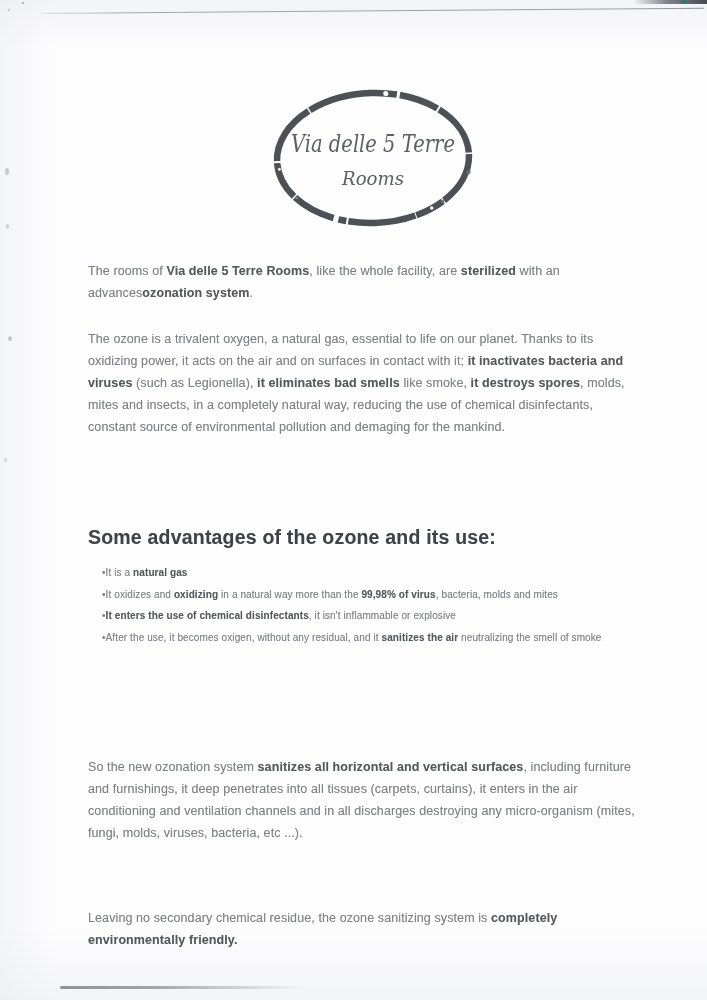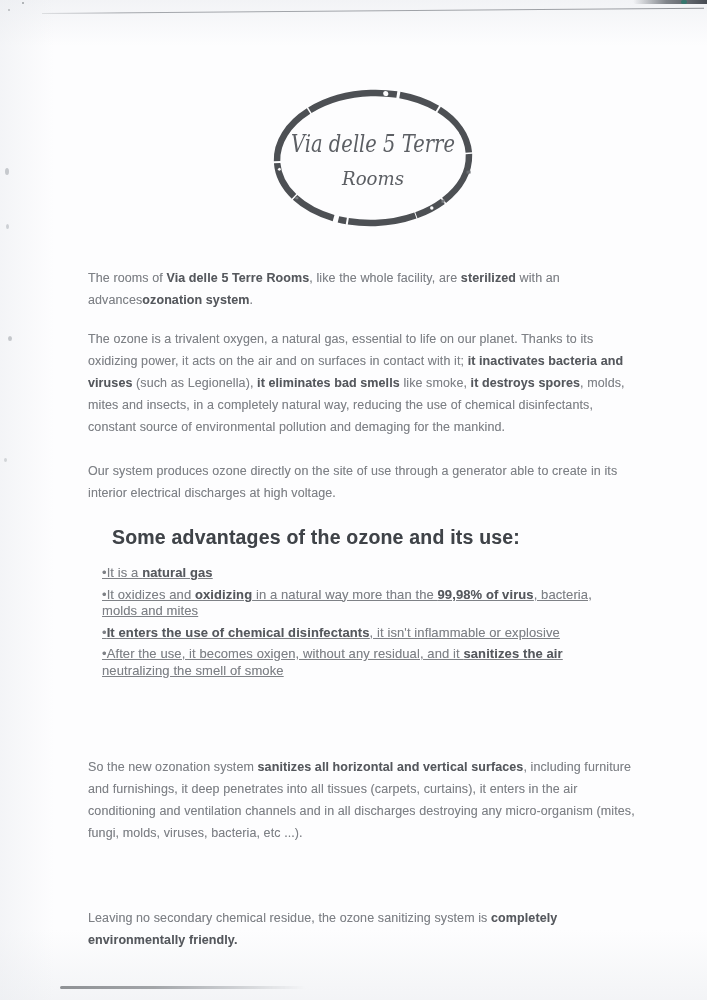--- a/index.html
+++ b/index.html
@@ -30,24 +30,24 @@
     background:linear-gradient(to right, #7d8084, #94979b 38%, #b9bcc0 62%, #d9dbde 82%, rgba(220,222,225,0));
     filter:blur(.3px);opacity:.85;border-radius:2px;}
 
   
   .para{position:absolute;left:88px;width:548px;
     font-size:12.5px;line-height:22px;color:#7e8186;letter-spacing:.1px;
     text-shadow:0 0 .4px rgba(110,113,118,.35);}
   .para .b, .bullet .b{font-weight:bold;color:#55585d;}
   .doc-heading{position:absolute;left:88px;top:511px;width:560px;
     font-size:19.5px;line-height:26px;color:#3f4348;letter-spacing:.2px;
-    text-shadow:0 0 .4px rgba(60,64,70,.3);margin-left:24px;}
+    text-shadow:0 0 .4px rgba(60,64,70,.3);}
   .bullet-list{position:absolute;left:102px;top:565px;width:522px;}
-  .bullet{font-size:13px;line-height:16.5px;color:#7e8186;letter-spacing:.1px;
-    margin-bottom:5px;text-shadow:0 0 .4px rgba(110,113,118,.35);text-decoration:underline;}
+  .bullet{font-size:10px;line-height:16.5px;color:#7e8186;letter-spacing:.1px;
+    margin-bottom:5px;text-shadow:0 0 .4px rgba(110,113,118,.35);}
 
   .stamp{position:absolute;left:270px;top:86px;width:206px;height:144px;}
 </style>
 </head>
 <body>
 
 <div class="page">
 
   <div class="shade-top"></div>
   <div class="shade-bottom"></div>
@@ -74,25 +74,24 @@
       <circle cx="56" cy="122" r="1.5" fill="#fdfdfe"></circle>
       <circle cx="9" cy="80" r="1.4" fill="#fdfdfe"></circle>
       <rect x="196" y="88" width="4" height="3" fill="#6a6d71"></rect>
       <rect x="170" y="116" width="3" height="3" fill="#7a7d81"></rect>
       <rect x="24" y="108" width="3" height="2.5" fill="#7a7d81"></rect>
     </g>
     <text x="103" y="66" text-anchor="middle" textLength="164" lengthAdjust="spacingAndGlyphs" font-family="DejaVu Serif, serif" font-style="italic" font-size="25" fill="#5c5f64">Via delle 5 Terre</text>
     <text x="103" y="99" text-anchor="middle" textLength="62" lengthAdjust="spacingAndGlyphs" font-family="DejaVu Serif, serif" font-style="italic" font-size="19" fill="#5c5f64">Rooms</text>
   </svg>
 
-  <p class="para" style="top:254px;"><span>The rooms of </span><span class="b">Via delle 5 Terre Rooms</span><span>, like the whole facility, are </span><span class="b">sterilized</span><span> with an advances</span><span class="b">ozonation system</span><span>.</span></p>
+  <p class="para" style="top:247px;"><span>The rooms of </span><span class="b">Via delle 5 Terre Rooms</span><span>, like the whole facility, are </span><span class="b">sterilized</span><span> with an advances</span><span class="b">ozonation system</span><span>.</span></p>
 
   <p class="para" style="top:315px;"><span>The ozone is a trivalent oxygen, a natural gas, essential to life on our planet. Thanks to its oxidizing power, it acts on the air and on surfaces in contact with it; </span><span class="b">it inactivates bacteria and viruses</span><span> (such as Legionella), </span><span class="b">it eliminates bad smells</span><span> like smoke, </span><span class="b">it destroys spores</span><span>, molds, mites and insects, in a completely natural way, reducing the use of chemical disinfectants, constant source of environmental pollution and demaging for the mankind.</span></p>
 
-  <p class="para" style="top:447px;"><span>Our system produces ozone directly on the site of use through a generator able to create in its interior electrical discharges at high voltage.</span></p>
 
   <h1 class="doc-heading">Some advantages of the ozone and its use:</h1>
 
   <div class="bullet-list">
     <div class="bullet"><span>•It is a </span><span class="b">natural gas</span></div>
     <div class="bullet"><span>•It oxidizes and </span><span class="b">oxidizing</span><span> in a natural way more than the </span><span class="b">99,98% of virus</span><span>, bacteria, molds and mites</span></div>
     <div class="bullet"><span>•</span><span class="b">It enters the use of chemical disinfectants</span><span>, it isn't inflammable or explosive</span></div>
     <div class="bullet"><span>•After the use, it becomes oxigen, without any residual, and it </span><span class="b">sanitizes the air</span><span> neutralizing the smell of smoke</span></div>
   </div>
 

